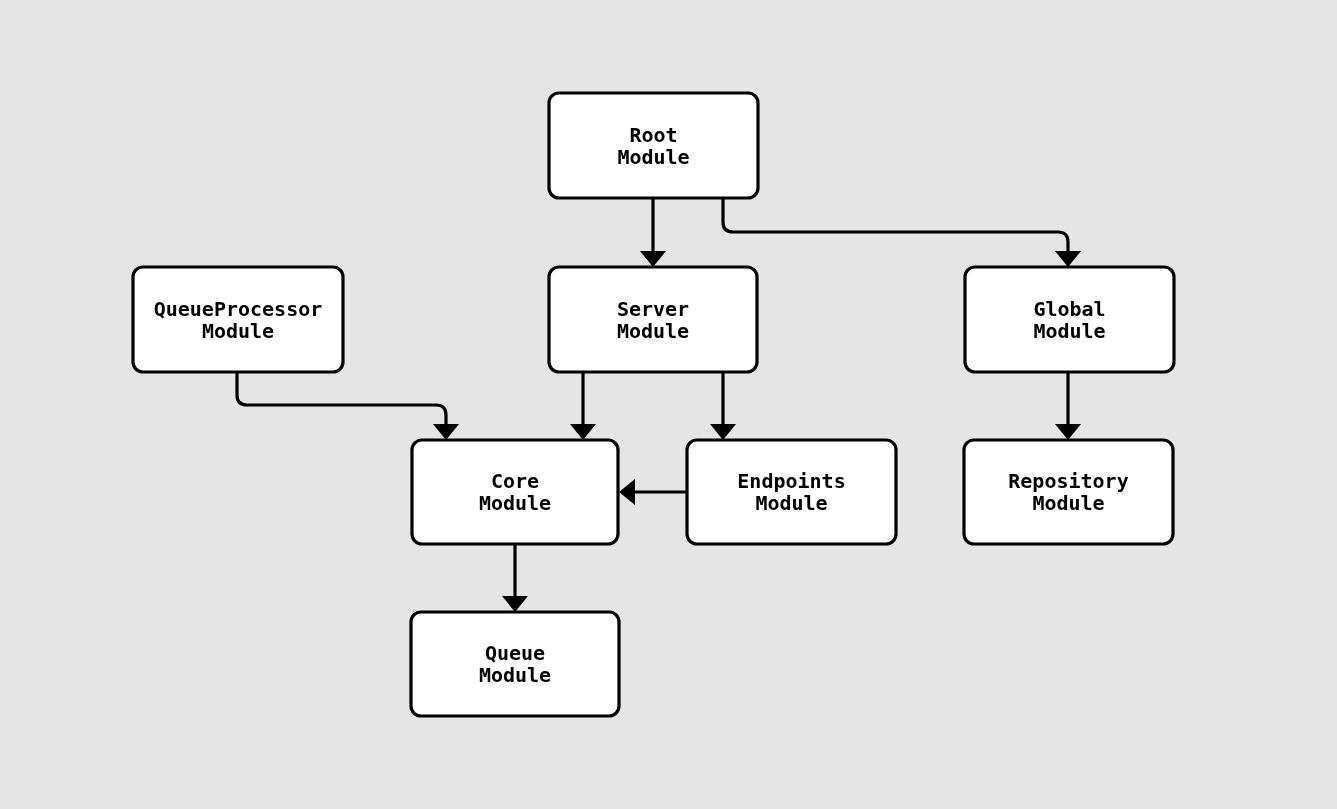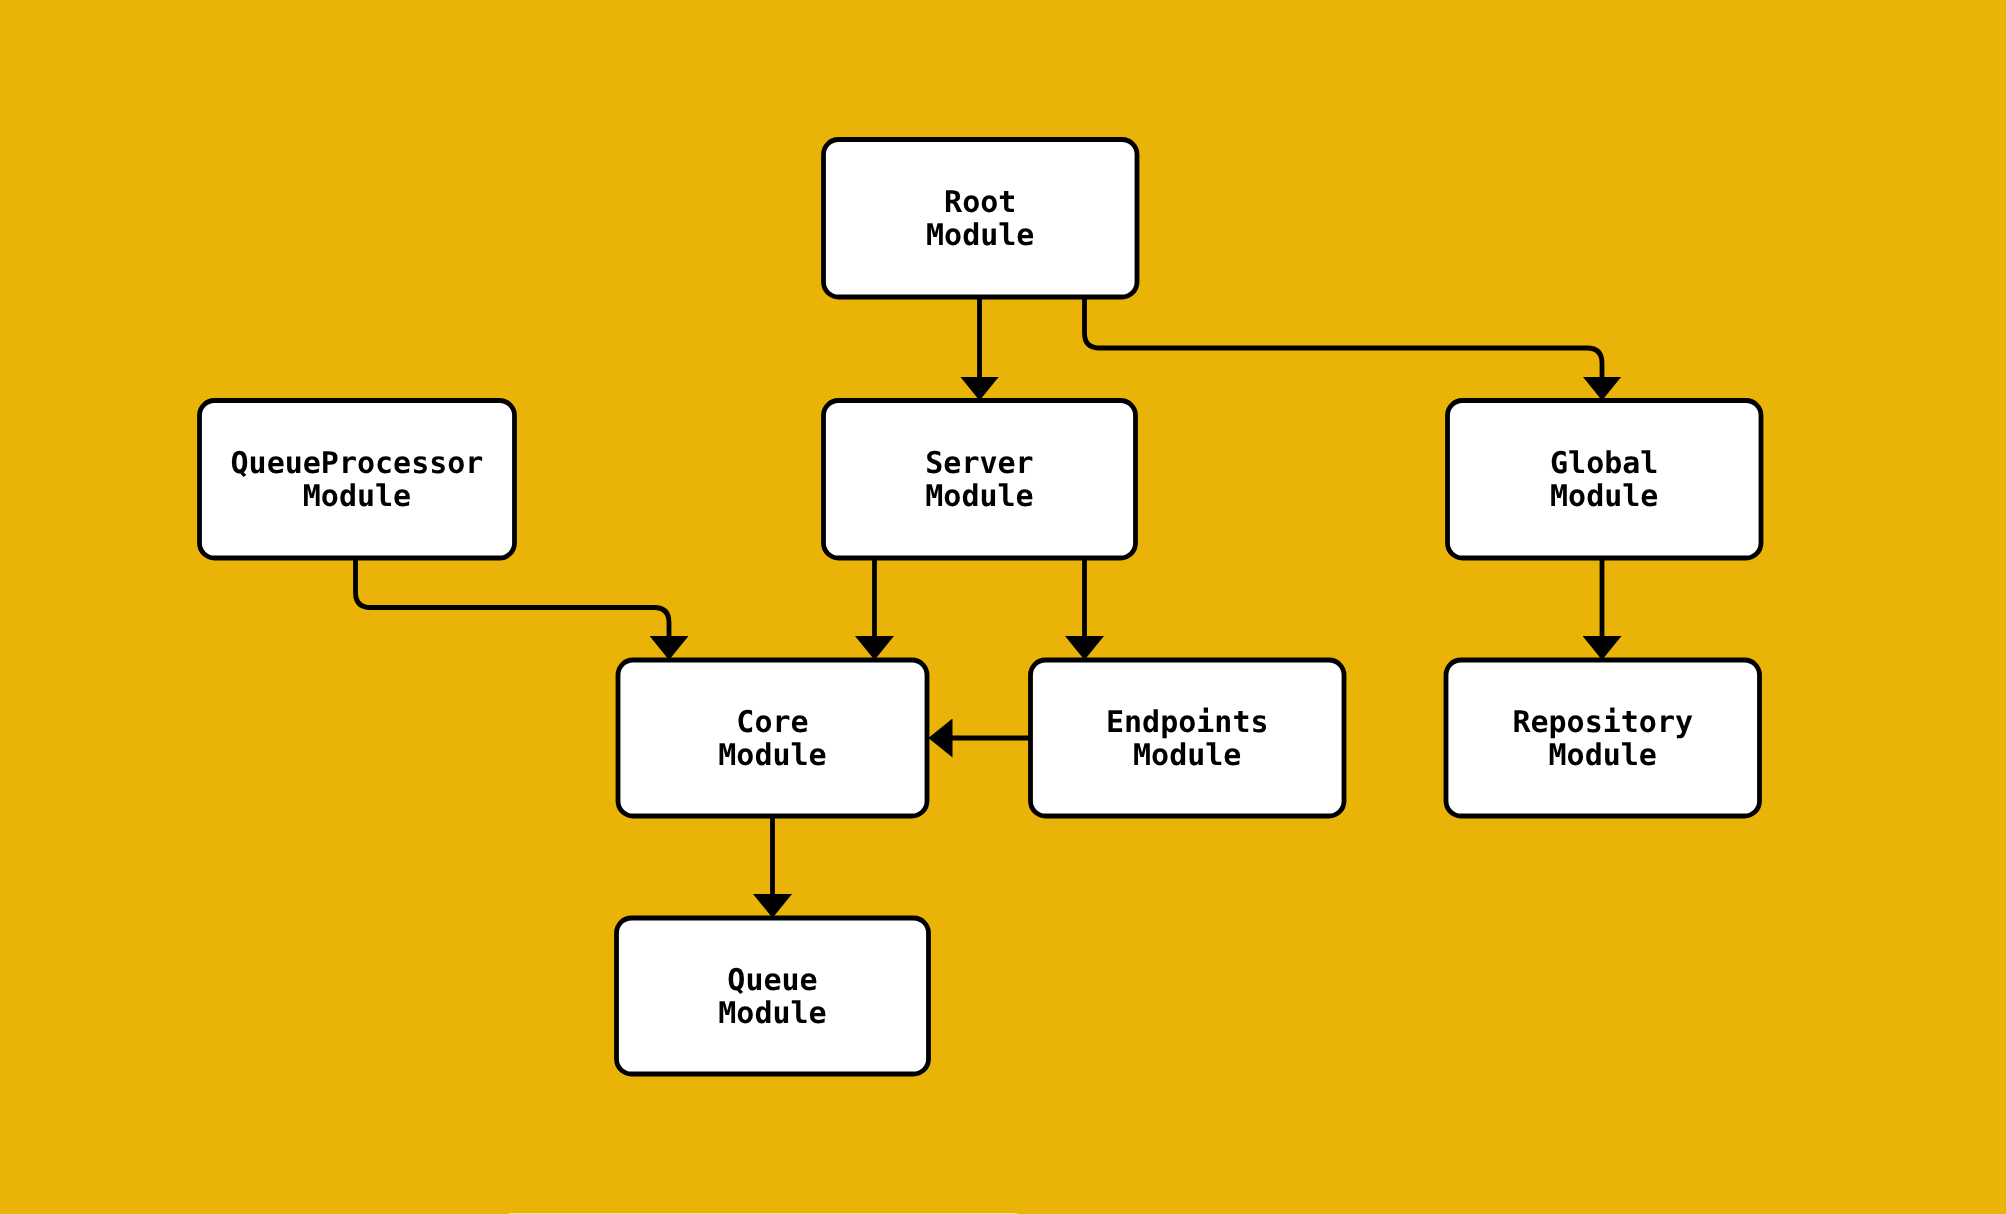--- a/index.html
+++ b/index.html
@@ -4,21 +4,21 @@
 <style>
   html, body {
     margin: 0;
     padding: 0;
     background: #ffffff;
   }
   .canvas-wrap {
     position: relative;
     width: 1337px;
     height: 809px;
-    background: #eab308;
+    background: #e5e5e5;
     overflow: hidden;
   }
   svg {
     display: block;
   }
   .node-box {
     fill: #ffffff;
     stroke: #000000;
   }
   .edge-path {

